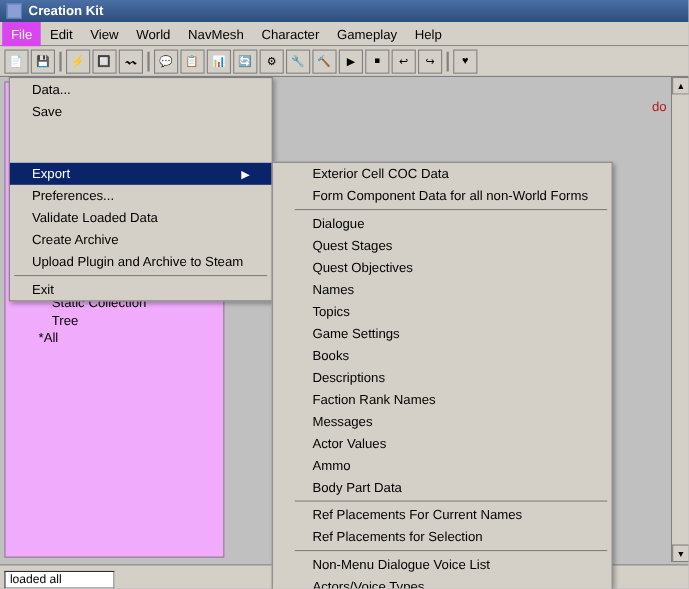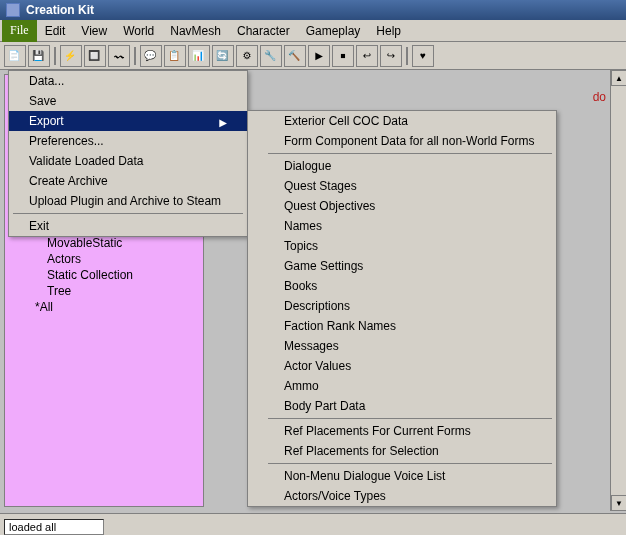--- a/index.html
+++ b/index.html
@@ -49,23 +49,22 @@
       display: flex;
       align-items: center;
       font-size: 12px;
       color: #000;
     }
     .menu-item:hover, .menu-item.active {
       background: #0a246a;
       color: white;
     }
     .menu-item.active {
-      background: #4d7c0f;
+      background: #d946ef;
       color: white;
-      font-family: Liberation Serif, serif;
     }
 
     
     .toolbar {
       background: #d4d0c8;
       border-bottom: 1px solid #808080;
       height: 28px;
       display: flex;
       align-items: center;
       padding: 2px 4px;
@@ -349,21 +348,21 @@
     </div>
   </div>
 
   <div class="file-menu-dropdown">
     <div class="dropdown-item">
       <span>Data...</span>
     </div>
     <div class="dropdown-item">
       <span>Save</span>
     </div>
-    <div class="dropdown-item highlighted" style="position:relative;">
+    <div class="dropdown-item highlighted" style="position:relative;margin-top:37px;">
       <span>Export</span>
       <span class="dropdown-arrow">▶</span>
 
       <div class="export-submenu" style="position:absolute; top:-1px; left:100%;padding-left:16px;">
         <div class="dropdown-item">
           <span>Exterior Cell COC Data</span>
         </div>
         <div class="dropdown-item">
           <span>Form Component Data for all non-World Forms</span>
         </div>
@@ -402,21 +401,21 @@
           <span>Actor Values</span>
         </div>
         <div class="dropdown-item">
           <span>Ammo</span>
         </div>
         <div class="dropdown-item">
           <span>Body Part Data</span>
         </div>
         <div class="dropdown-separator"></div>
         <div class="dropdown-item">
-          <span>Ref Placements For Current Forms</span>
+          <span>Ref Placements For Current Names</span>
         </div>
         <div class="dropdown-item">
           <span>Ref Placements for Selection</span>
         </div>
         <div class="dropdown-separator"></div>
         <div class="dropdown-item">
           <span>Non-Menu Dialogue Voice List</span>
         </div>
         <div class="dropdown-item">
           <span>Actors/Voice Types</span>

